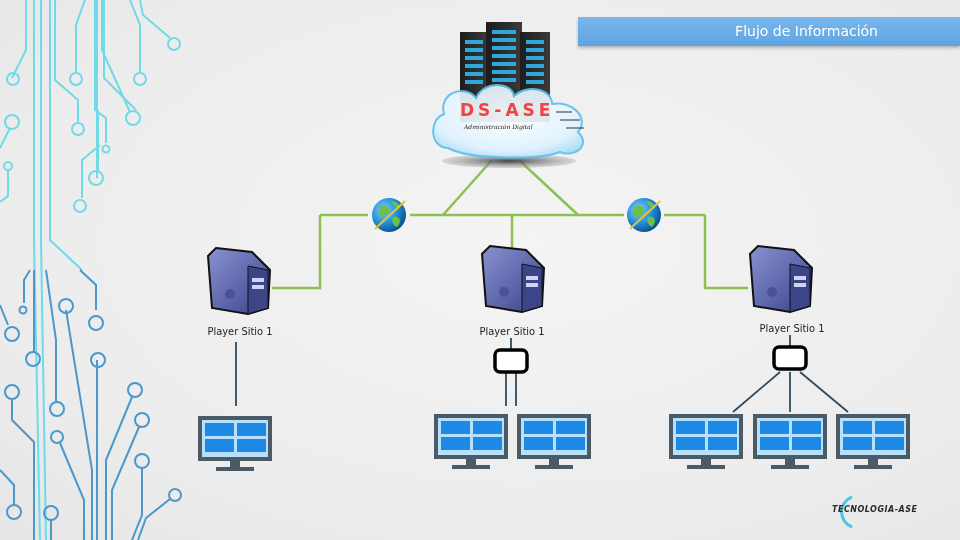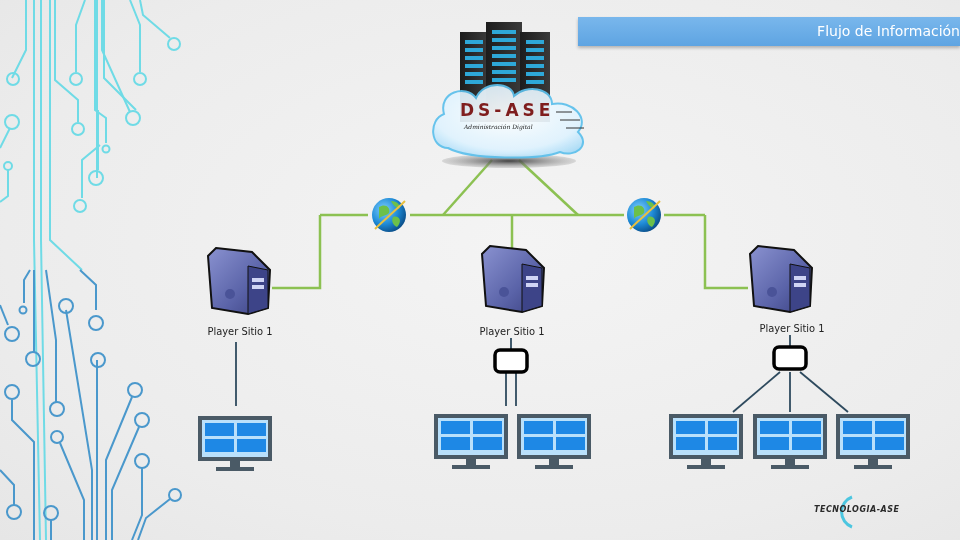--- a/index.html
+++ b/index.html
@@ -7,38 +7,38 @@
     width:960px; height:540px; overflow:hidden; position:relative;
     background: radial-gradient(ellipse at 55% 45%, #f4f4f4 0%, #ececec 70%, #e6e6e6 100%);
     font-family: "DejaVu Sans", sans-serif;
   }
   #stage { position:absolute; left:0; top:0; width:960px; height:540px; }
   .title-bar {
     position:absolute; left:578px; top:17px; width:382px; height:29px;
     background: linear-gradient(#79b7ec, #5ea4e2);
     box-shadow: 0 2px 3px rgba(0,0,0,0.25);
     color:#ffffff; font-size:14px; line-height:29px; text-align:right;
-    box-sizing:border-box; 
+    box-sizing:border-box; padding-right:82px;
     font-family:"DejaVu Sans", sans-serif;
   }
   .label {
     position:absolute; font-size:11px; color:#222; font-family:"DejaVu Sans Condensed","DejaVu Sans", sans-serif;
     white-space:nowrap; transform:translateX(-50%);
   }
   .logo-text {
-    position:absolute; left:814px; top:505px; font-size:8px; font-style:italic; font-weight:bold;
+    position:absolute; left:832px; top:505px; font-size:8px; font-style:italic; font-weight:bold;
     letter-spacing:0.5px; color:#2a2a2a; font-family:"DejaVu Sans", sans-serif;
   }
   .brand-sub {
     position:absolute; left:464px; top:123px; font-size:6px; font-style:italic; color:#222;
     font-family:"DejaVu Serif", serif;
   }
   .brand-main {
     position:absolute; left:460px; top:100px; font-size:17px; font-weight:bold; letter-spacing:4px;
-    color:#7f1d1d; font-family:"DejaVu Sans", sans-serif;
+    color:#ef4444; font-family:"DejaVu Sans", sans-serif;
   }
 </style>
 </head>
 <body>
 
 <svg id="stage" width="960" height="540" viewBox="0 0 960 540" xmlns="http://www.w3.org/2000/svg">
   <defs>
     <linearGradient id="srvGrad" x1="0" y1="0" x2="1" y2="1">
       <stop offset="0" stop-color="#8a92d0"></stop>
       <stop offset="0.6" stop-color="#5a63a8"></stop>

